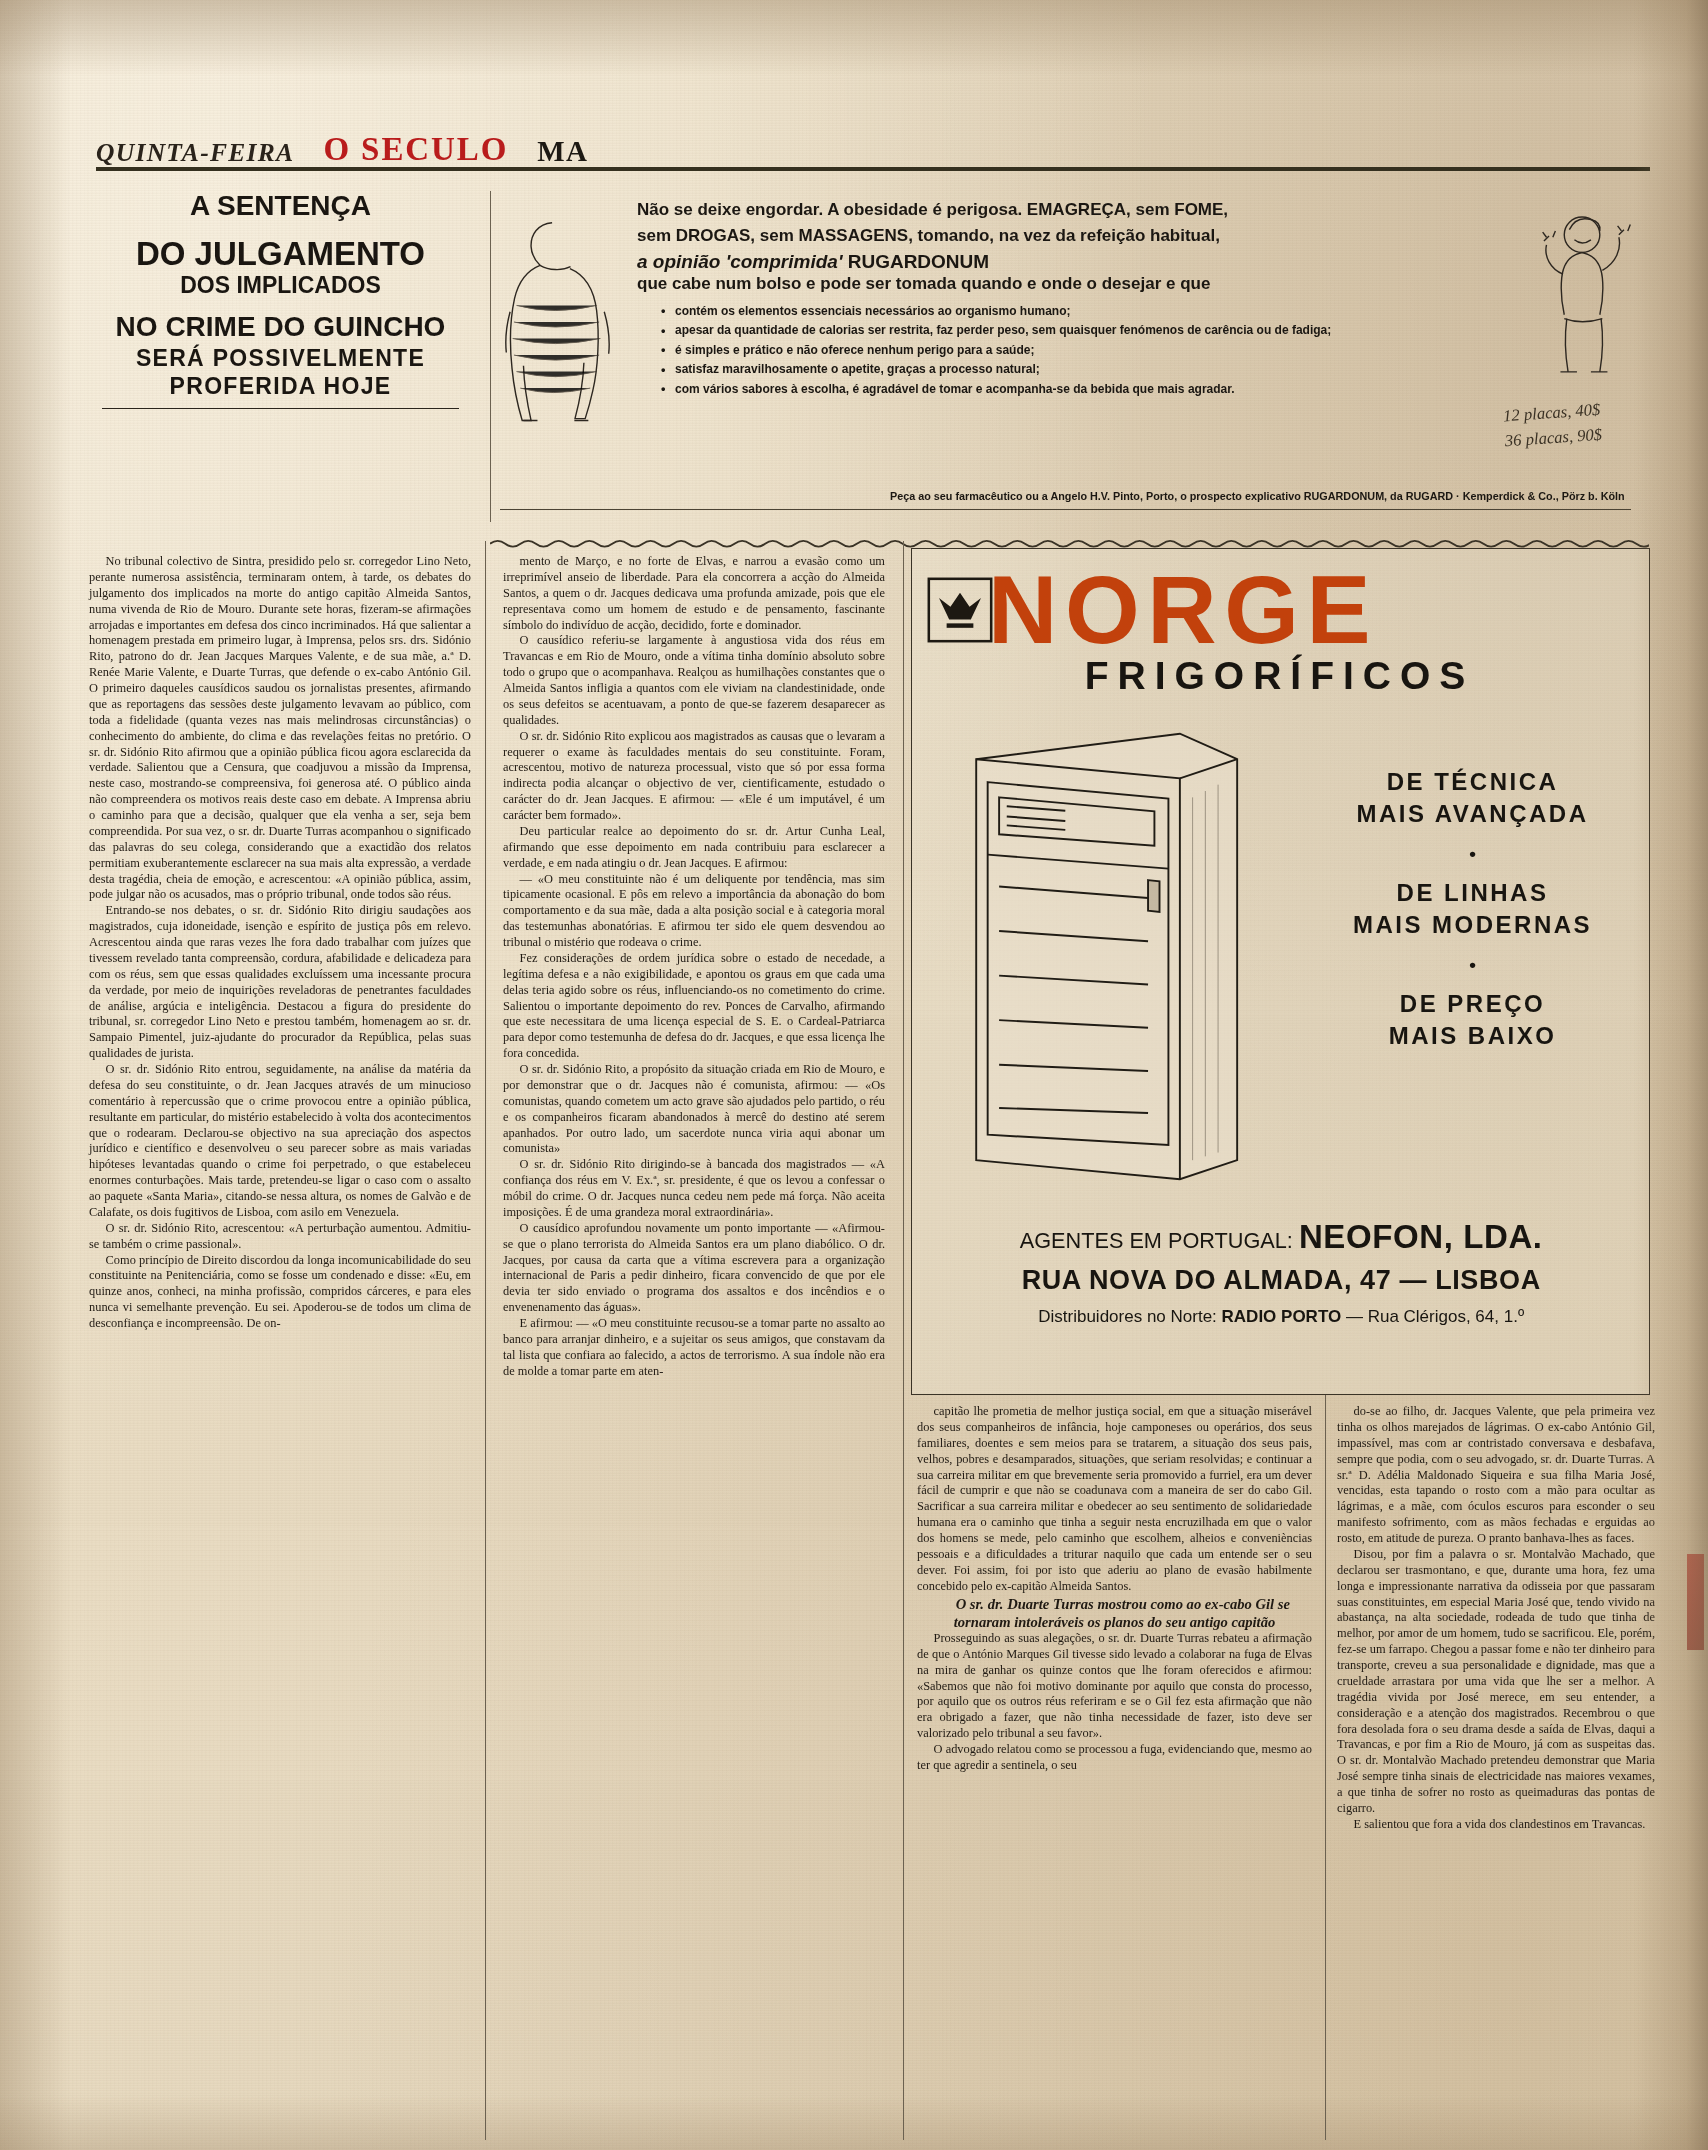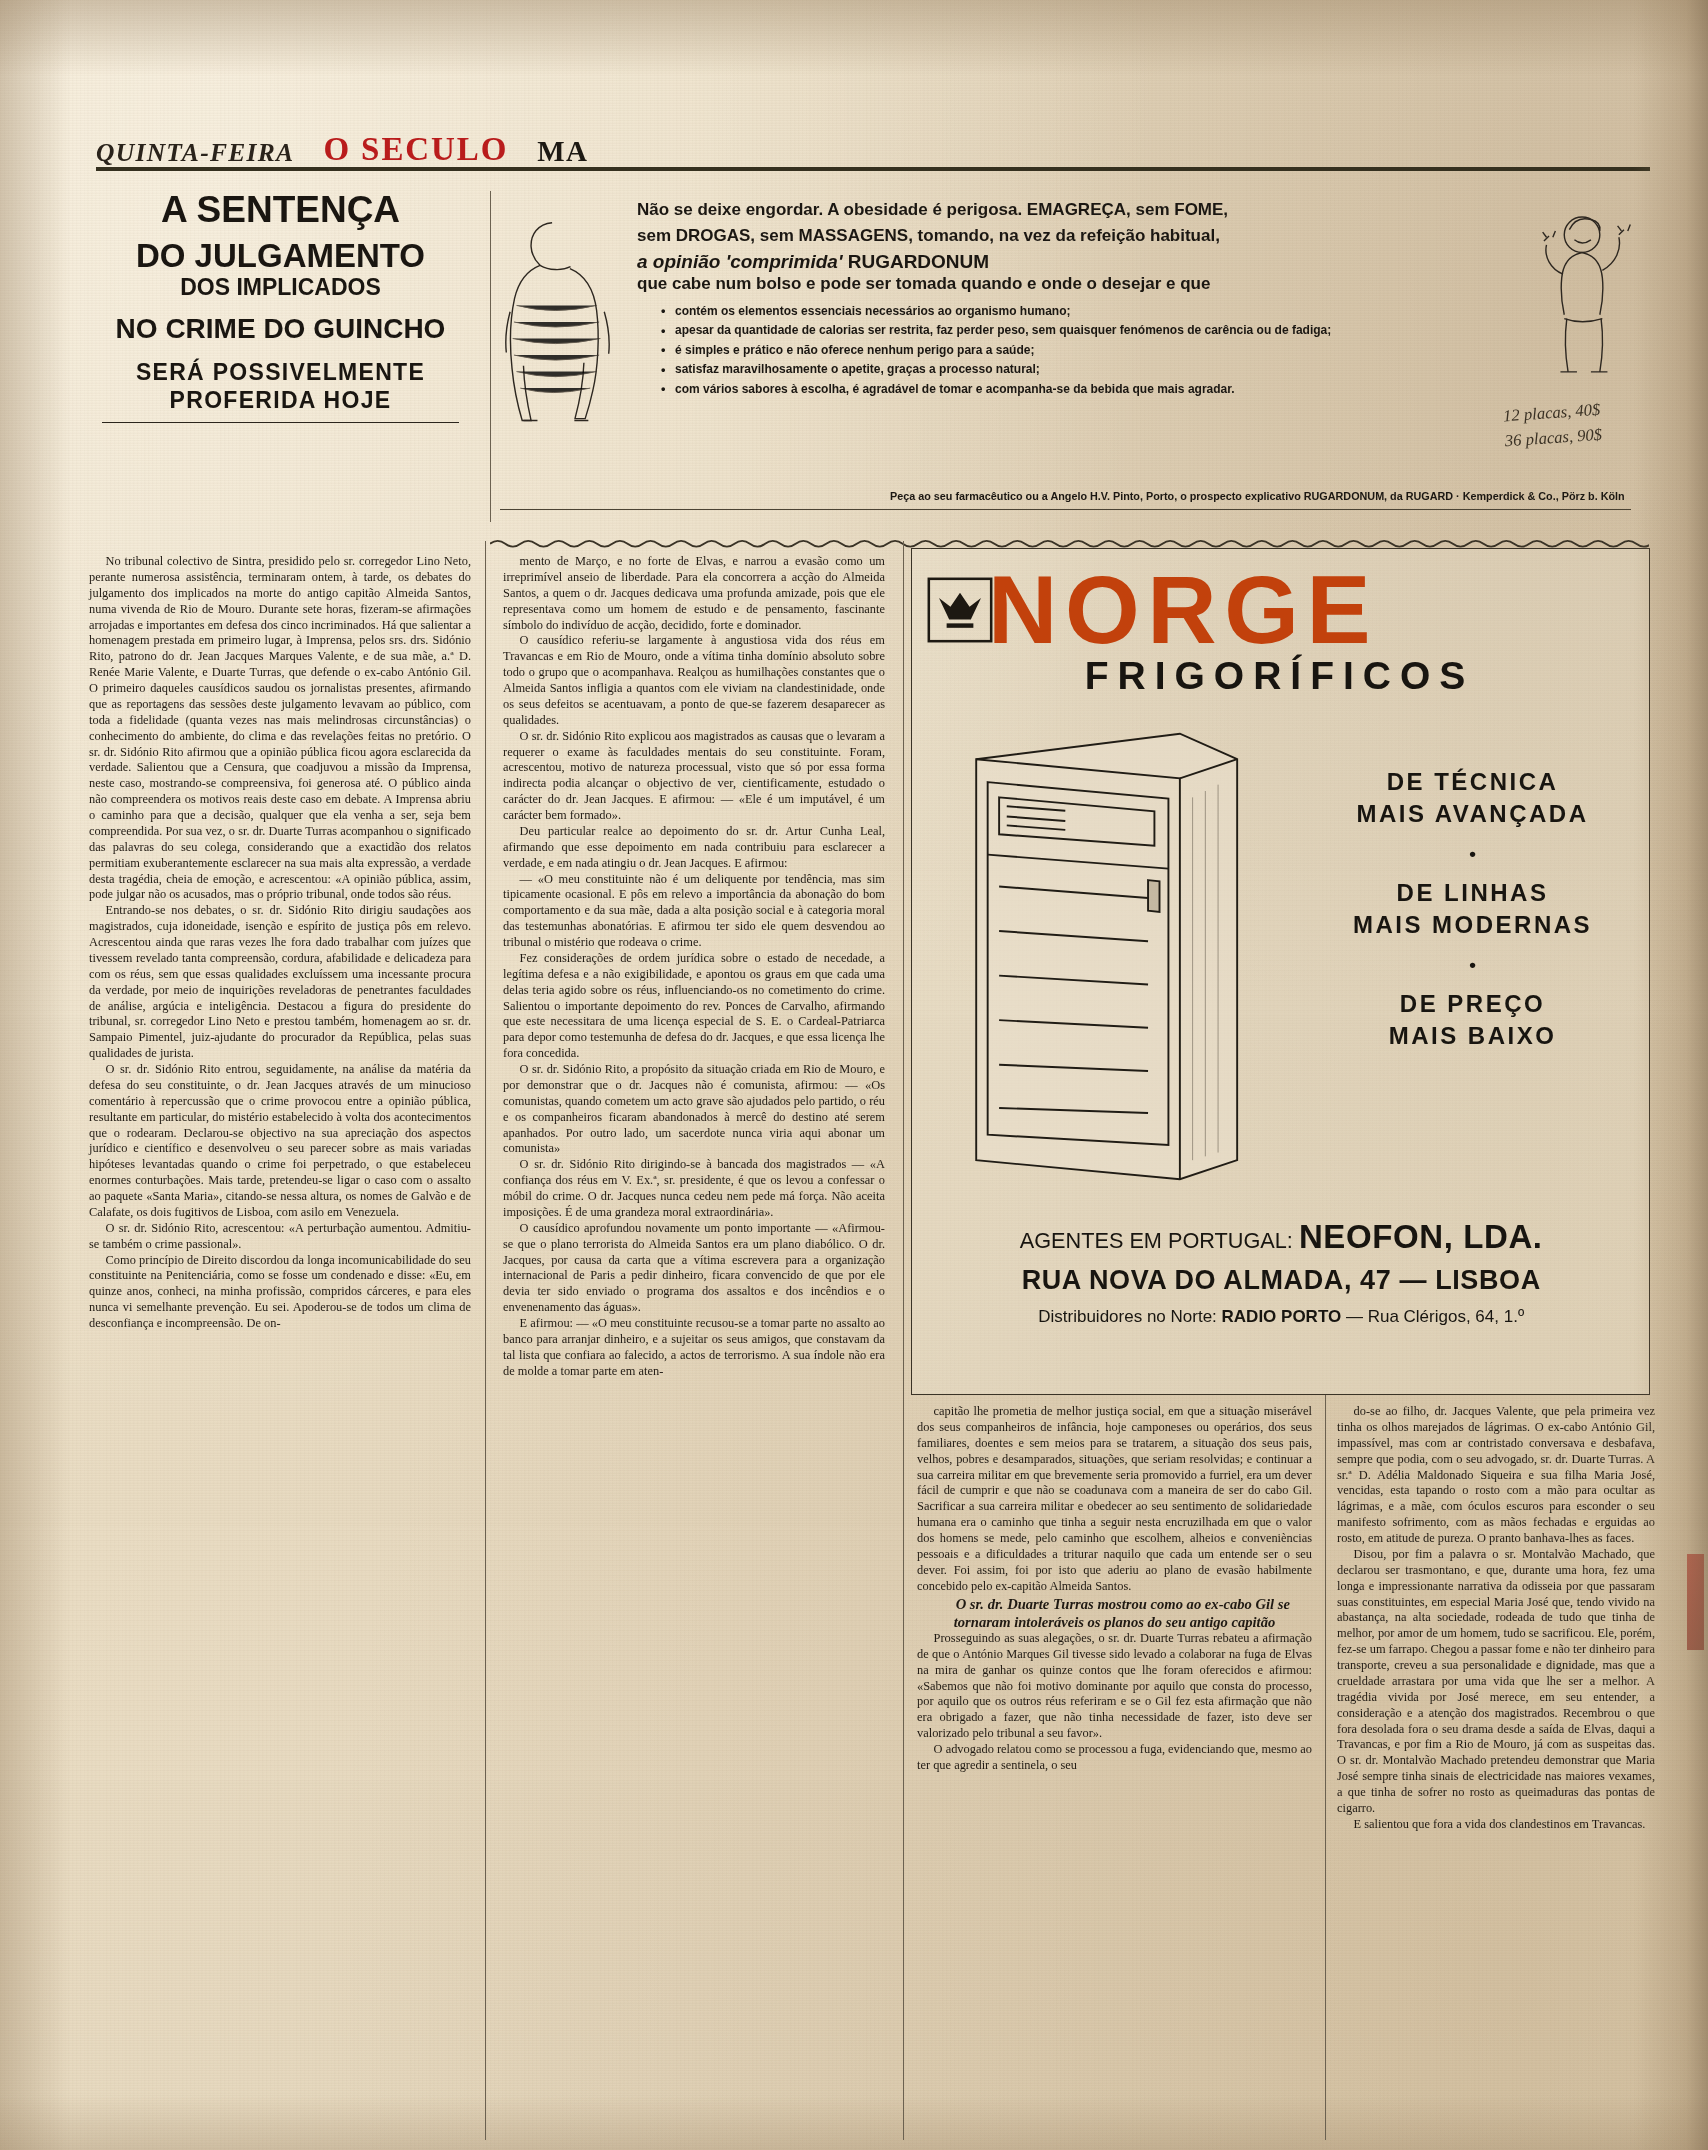--- a/index.html
+++ b/index.html
@@ -56,24 +56,24 @@
 
   
   .headline-col{
     position:absolute;left:83px;top:191px;width:395px;text-align:center;
   }
   .hl{
     font-family:"Liberation Sans", sans-serif;
     font-weight:bold;color:#1a1611;
     line-height:1.04;letter-spacing:0px;
   }
-  .hl1{font-size:37px;margin-bottom:10px;}
+  .hl1{font-size:28px;margin-bottom:17px;}
   .hl2{font-size:33px;margin-bottom:2.5px;}
   .hl3{font-size:23px;margin-bottom:14px;}
-  .hl4{font-size:28px;margin-bottom:18px;}
+  .hl4{font-size:28px;margin-bottom:6px;}
   .hl5{font-size:23px;letter-spacing:1.3px;margin-bottom:3.8px;}
   .hl6{font-size:23px;letter-spacing:1.3px;}
   .hl-rule{
     width:357px;margin:9px auto 0 auto;border-top:1.9px solid #2b251c;
   }
 
   
   .vrule{
     position:absolute;width:0;border-left:1.3px solid #6b6150;
   }

